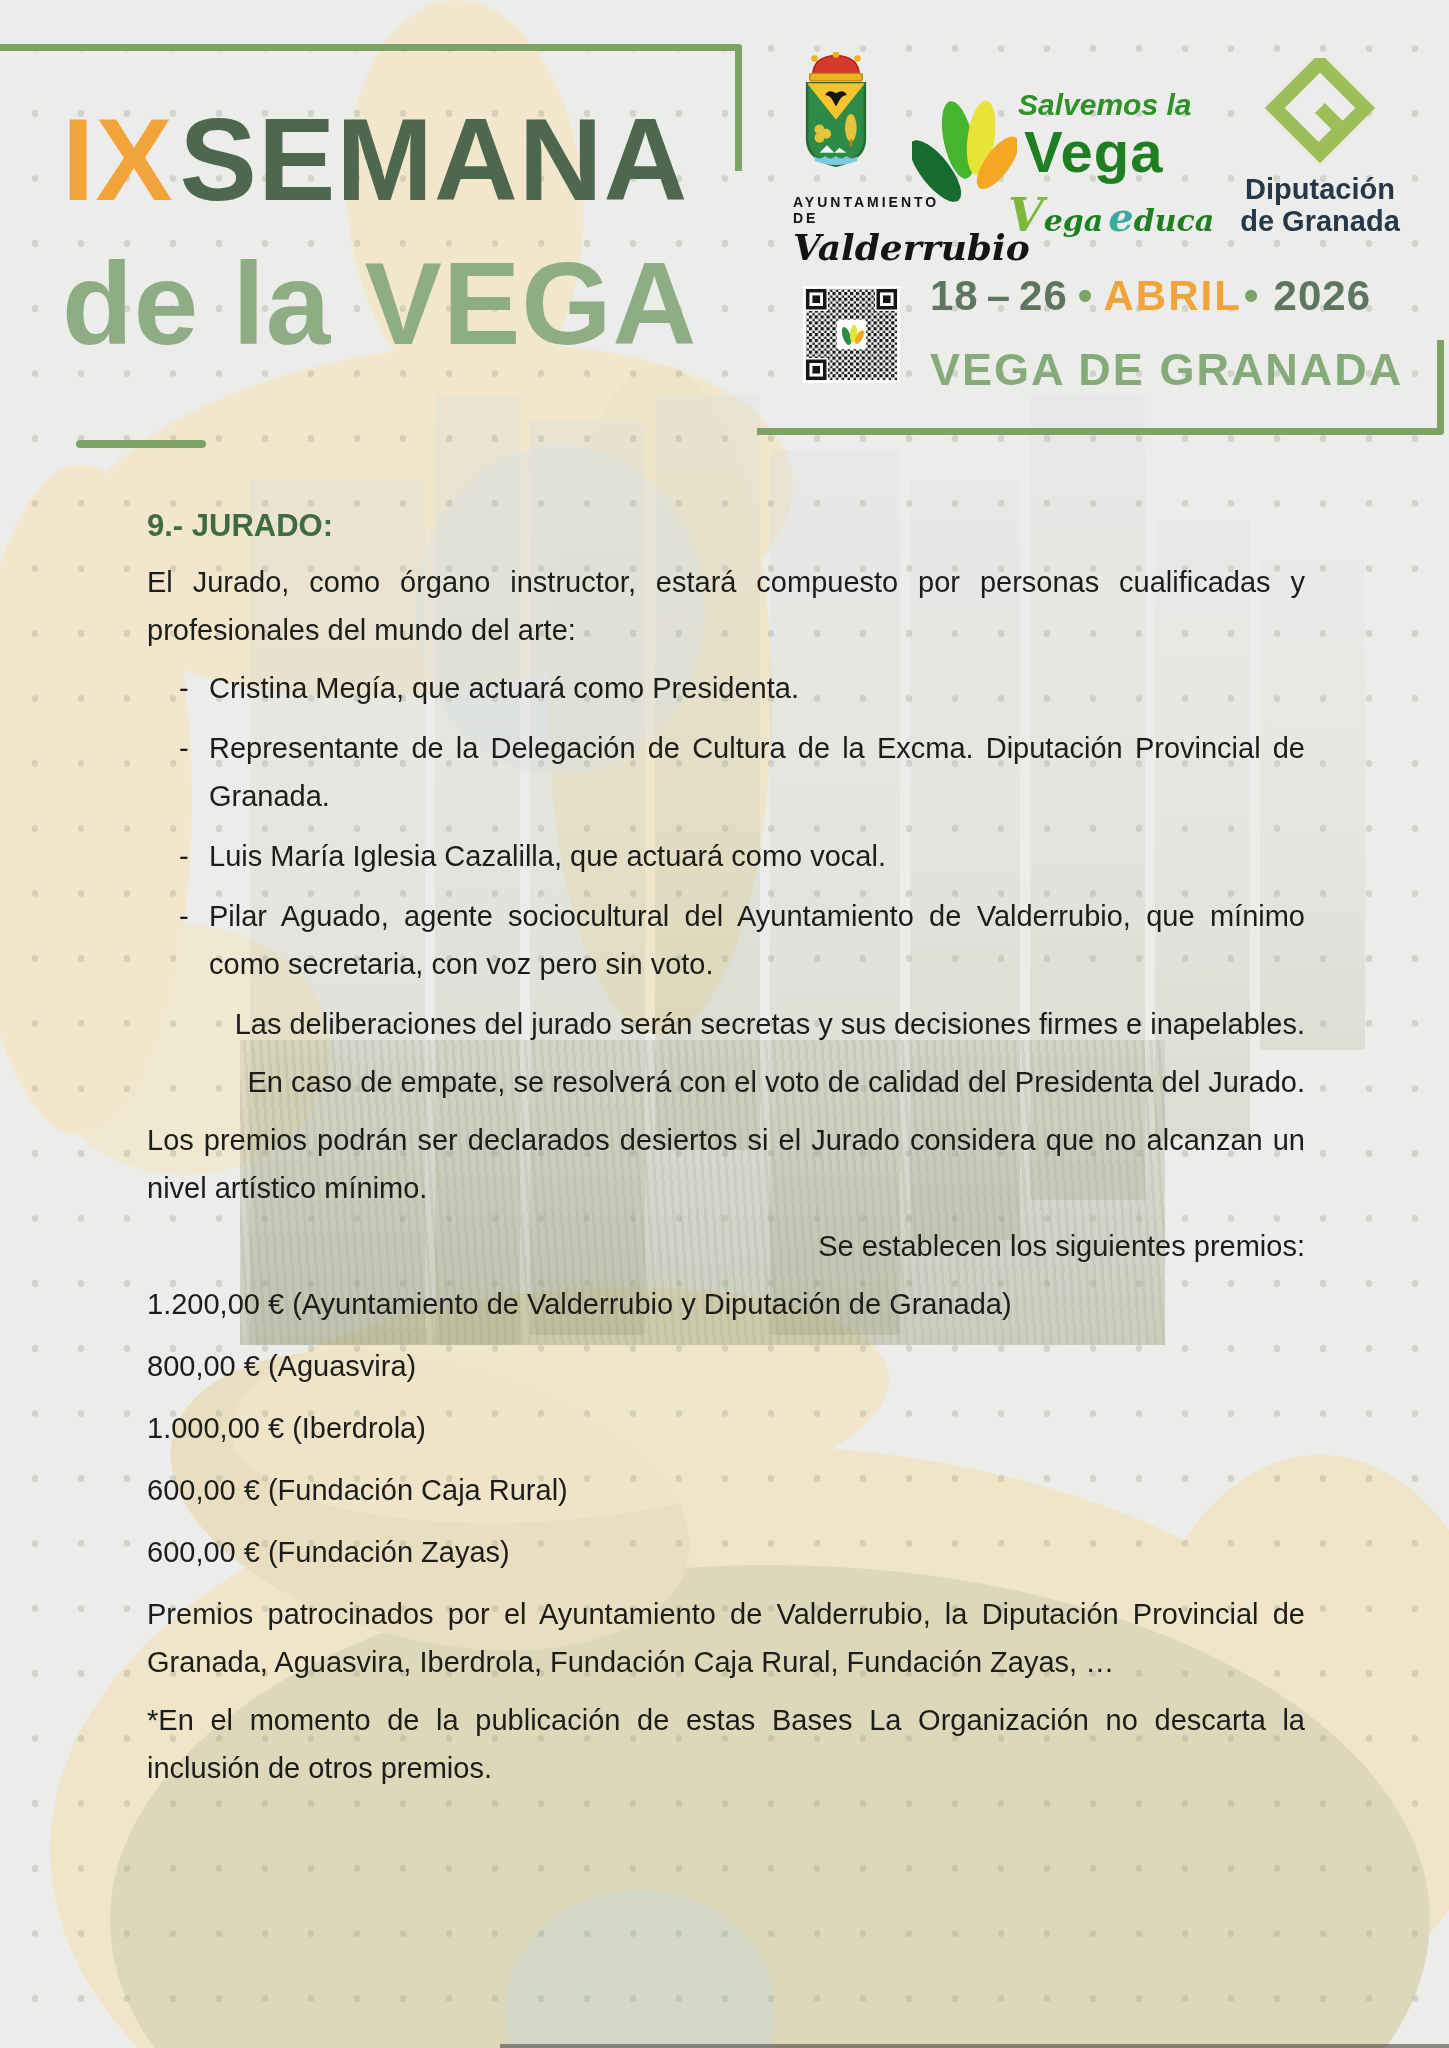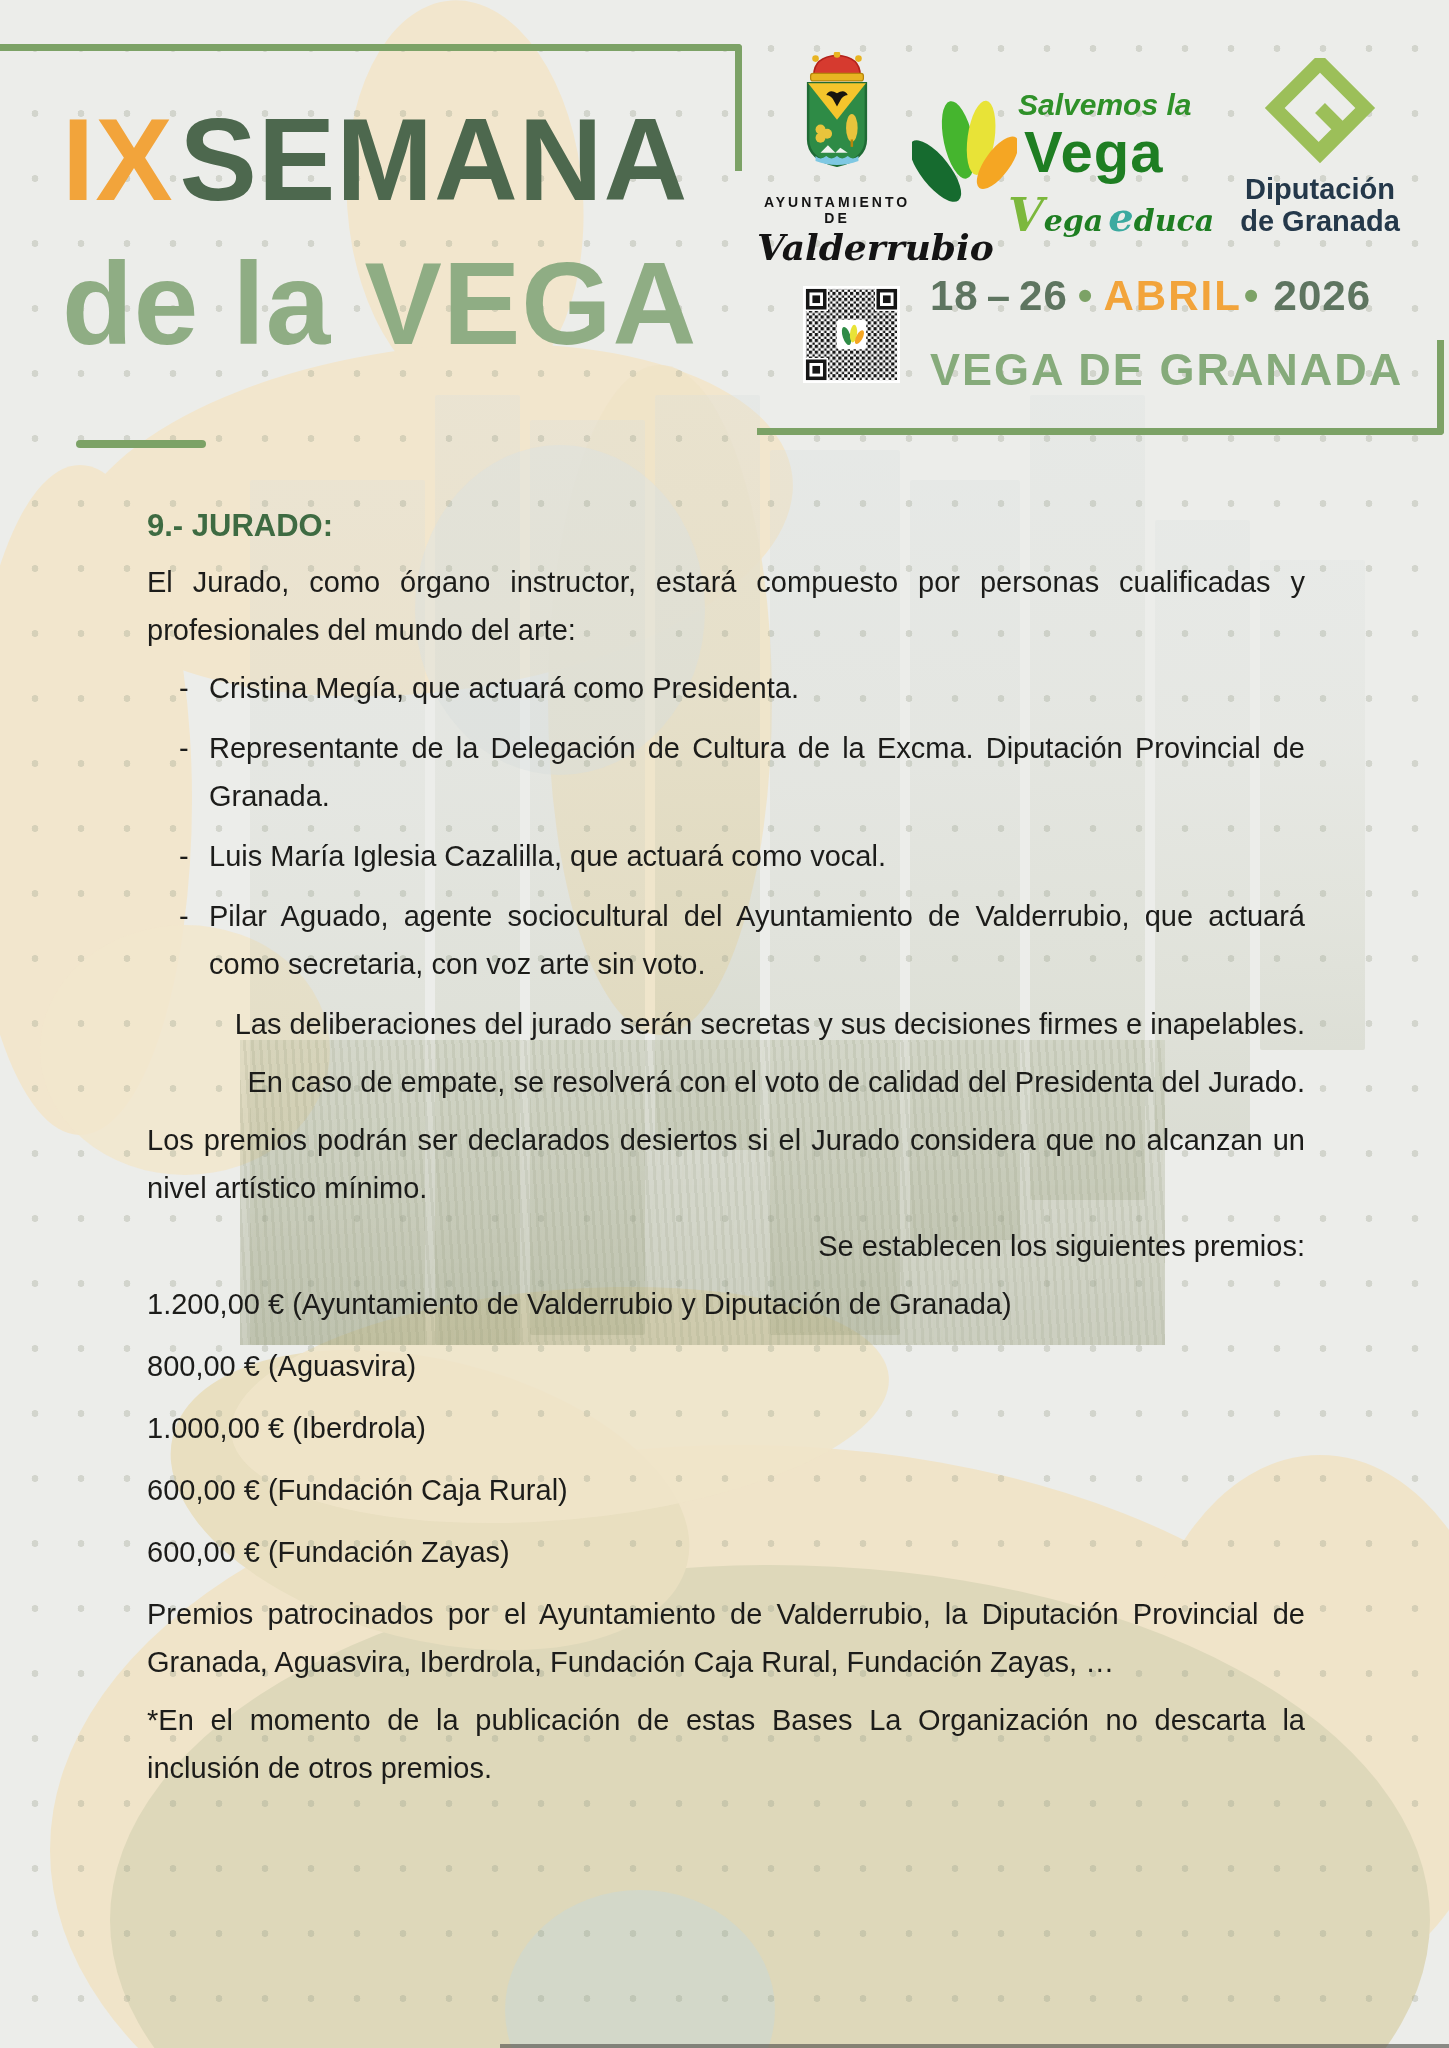--- a/index.html
+++ b/index.html
@@ -28,21 +28,21 @@
   .title-dash{position:absolute;left:76px;top:440px;width:130px;height:8px;background:#7CA266;border-radius:4px;z-index:4;}
 
   
   .hdr{position:absolute;left:0;top:0;width:1449px;height:470px;z-index:5;}
   .title{position:absolute;left:62px;top:96px;line-height:1.12;font-weight:bold;letter-spacing:1px;}
   .title .row1{font-size:116px;}
   .title .accent{color:#F2A43B;}
   .title .rest{color:#4D684E;margin-left:6px;}
   .title .row2{font-size:116px;color:#8FAD84;margin-top:14px;}
 
-  .crest-block{position:absolute;left:757px;top:52px;width:160px;text-align:center;}
+  .crest-block{position:absolute;left:793px;top:52px;width:160px;text-align:left;}
   .crest-caption{margin-top:6px;font-size:14px;font-weight:bold;letter-spacing:3px;color:#141414;}
   .crest-script{font-family:"DejaVu Serif",serif;font-style:italic;font-weight:bold;font-size:36px;color:#141414;margin-top:0px;}
 
   .salvemos-block{position:absolute;left:912px;top:80px;width:300px;}
   .salvemos-leaves{position:absolute;left:0;top:8px;}
   .salvemos-tagline{position:absolute;left:106px;top:8px;font-size:30px;color:#2F9129;font-style:italic;font-weight:bold;white-space:nowrap;}
   .salvemos-word{position:absolute;left:112px;top:38px;font-size:58px;font-weight:bold;color:#1E7E22;letter-spacing:1px;}
   .vega-educa{position:absolute;left:96px;top:108px;white-space:nowrap;font-family:"DejaVu Serif",serif;font-style:italic;}
   .vega-educa .big-v{font-size:46px;font-weight:bold;color:#7CB83C;}
   .vega-educa .scr{font-size:30px;font-weight:bold;color:#1E7E22;margin-top:8px;}
@@ -227,21 +227,21 @@
       <li>
         <span class="dash">-</span>
         <span>Representante de la Delegación de Cultura de la Excma. Diputación Provincial de Granada.</span>
       </li>
       <li>
         <span class="dash">-</span>
         <span>Luis María Iglesia Cazalilla, que actuará como vocal.</span>
       </li>
       <li>
         <span class="dash">-</span>
-        <span>Pilar Aguado, agente sociocultural del Ayuntamiento de Valderrubio, que actuará como secretaria, con voz arte sin voto.</span>
+        <span>Pilar Aguado, agente sociocultural del Ayuntamiento de Valderrubio, que mínimo como secretaria, con voz pero sin voto.</span>
       </li>
     </ul>
 
     <p class="single">Las deliberaciones del jurado serán secretas y sus decisiones firmes e inapelables.</p>
     <p class="single">En caso de empate, se resolverá con el voto de calidad del Presidenta del Jurado.</p>
     <p>Los premios podrán ser declarados desiertos si el Jurado considera que no alcanzan un nivel artístico mínimo.</p>
 
     <p class="single">Se establecen los siguientes premios:</p>
 
     <ul class="prizes">

